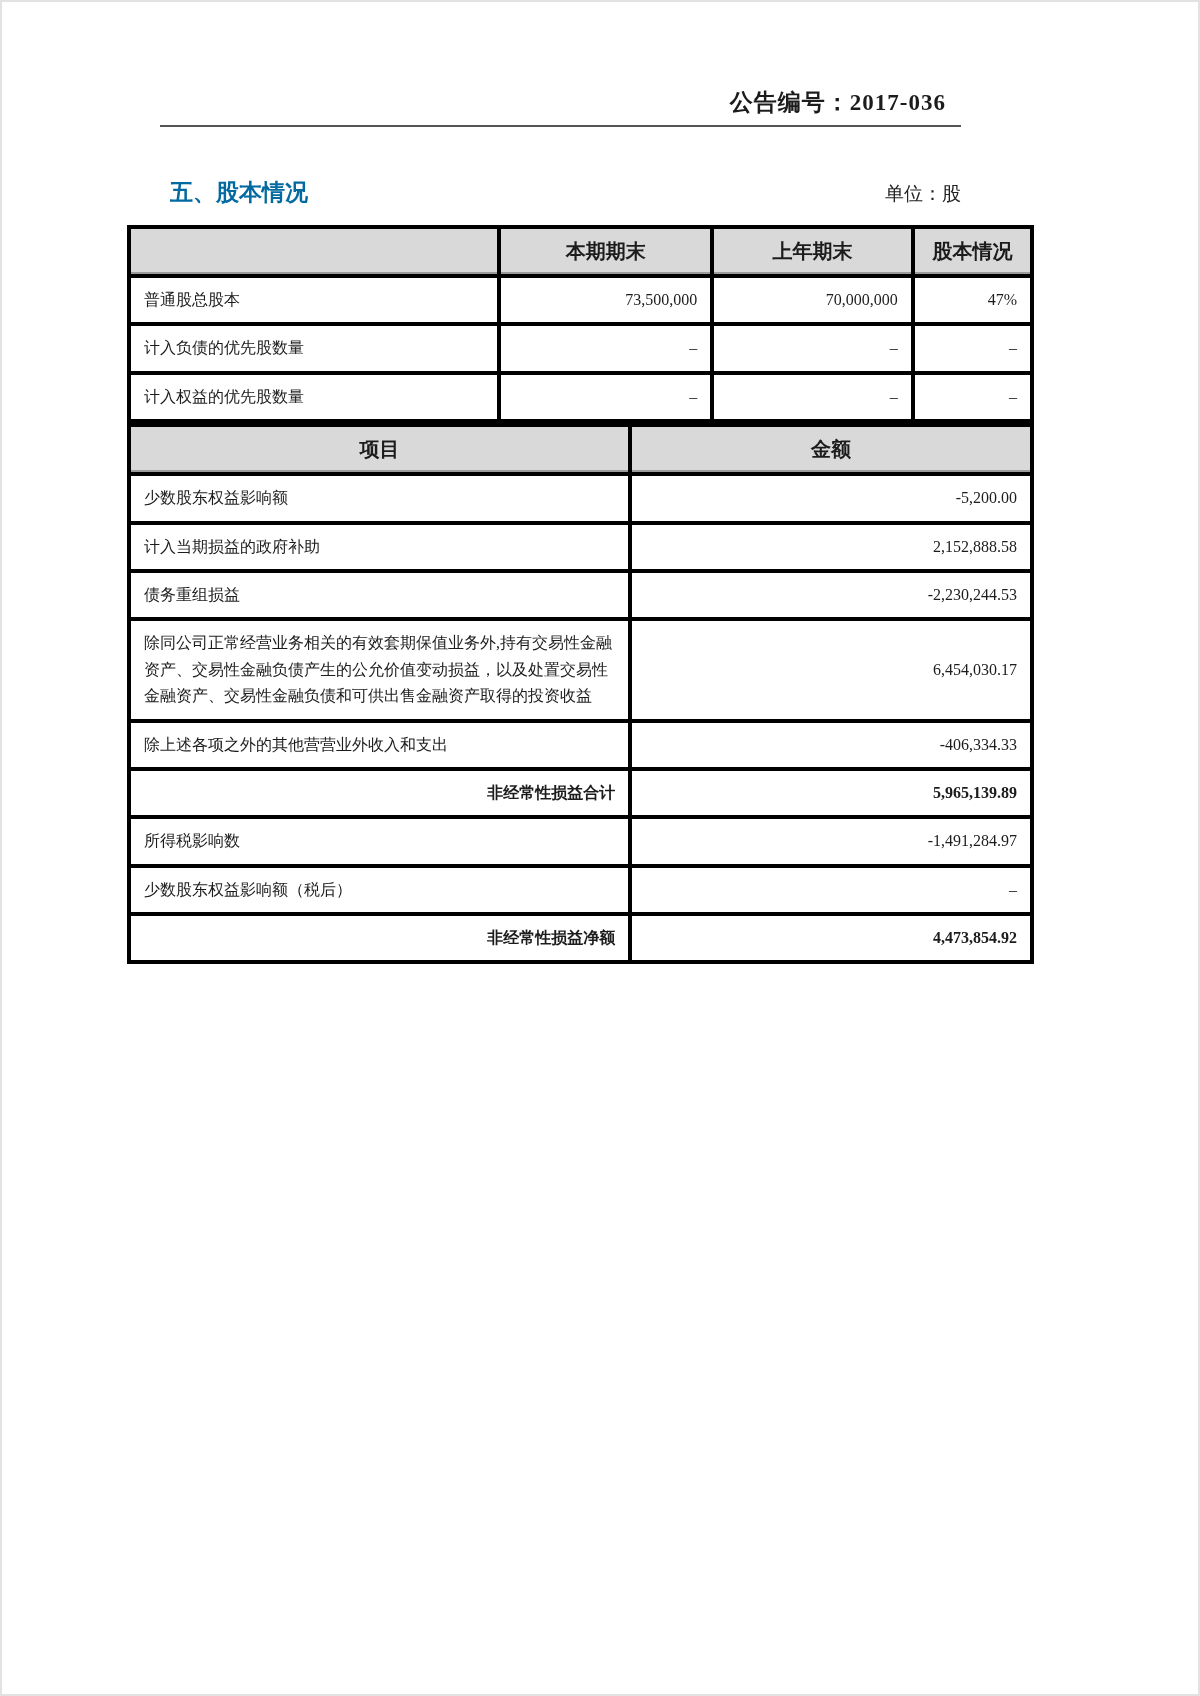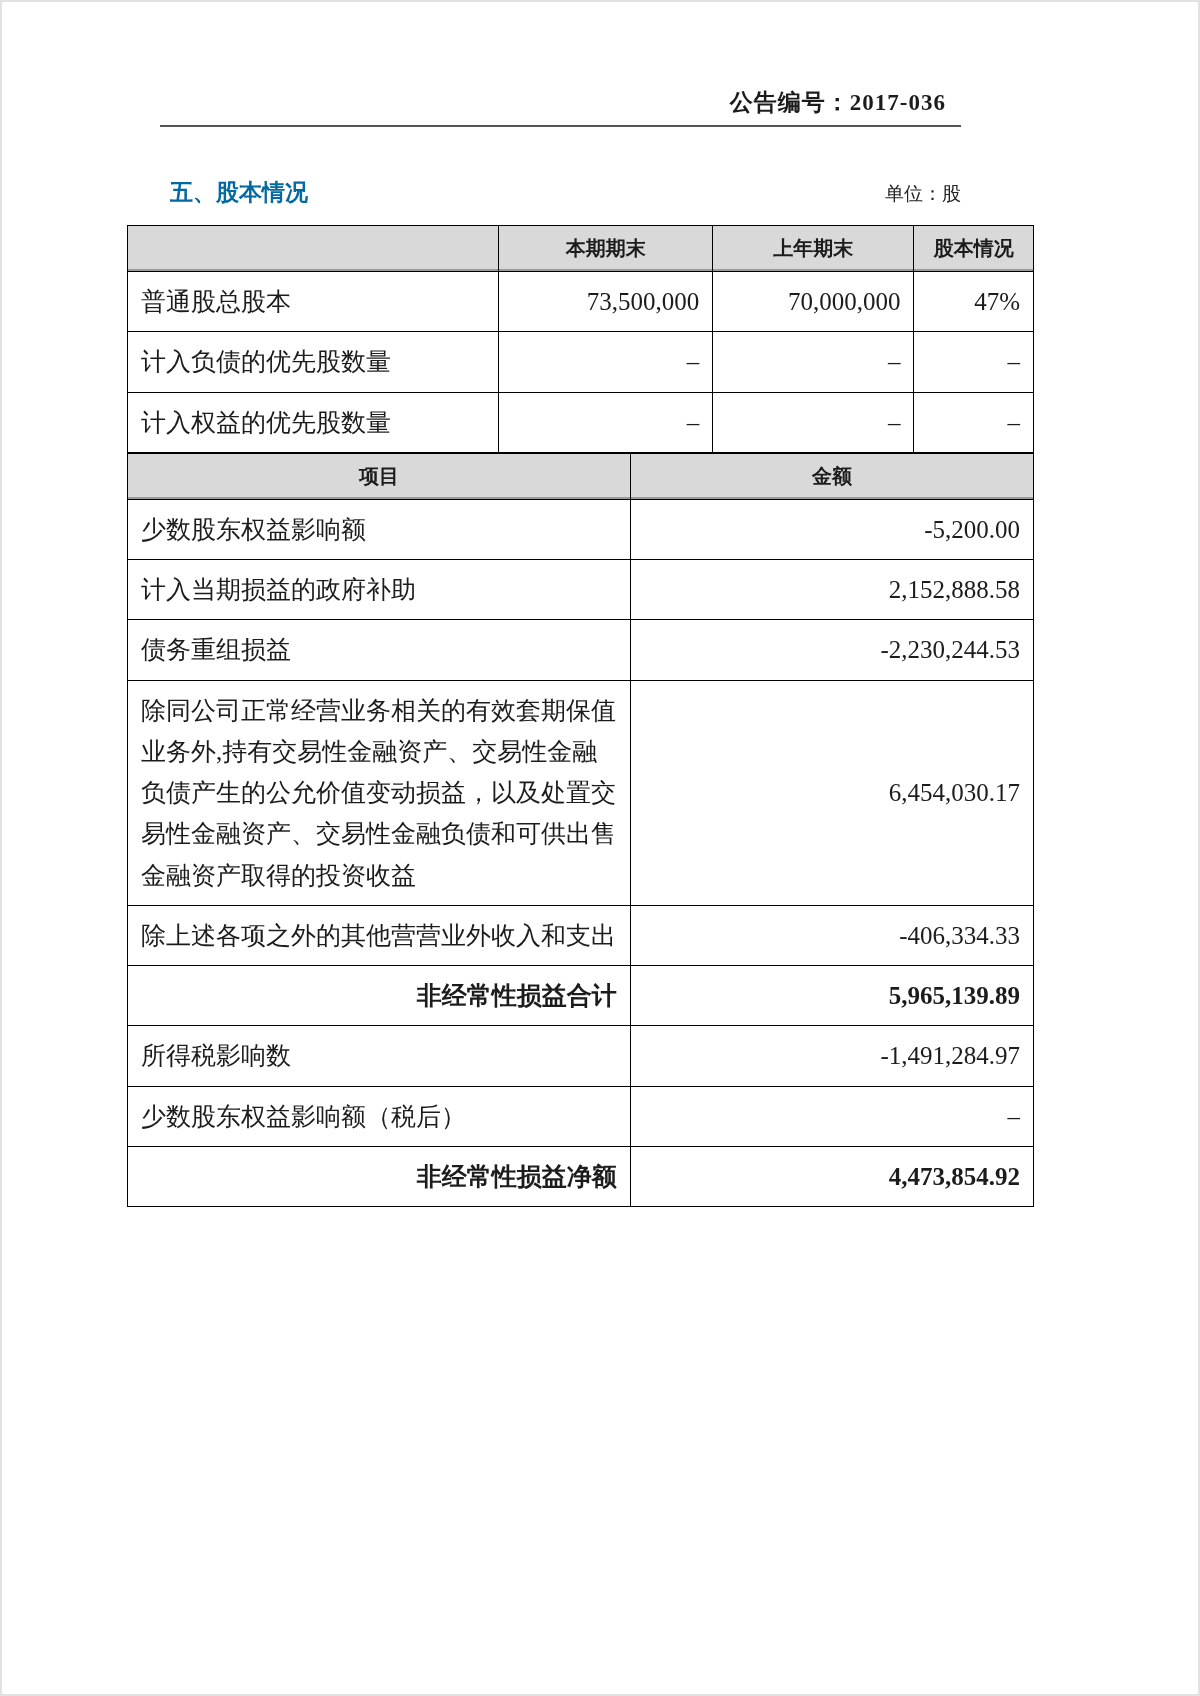--- a/index.html
+++ b/index.html
@@ -35,29 +35,29 @@
     font-family:"Liberation Sans","DejaVu Sans",sans-serif;
     font-size:23px; font-weight:bold; color:#0369a1;
   }
   .unit-label { font-size:19px; color:#222; }
 
   
   table.tbl {
     width:100%; border-collapse:collapse; table-layout:fixed;
     background:#fff;
   }
-  .tbl th, .tbl td { border:1px solid #000000; vertical-align:middle; }
+  .tbl th, .tbl td { border:4px solid #000000; vertical-align:middle; }
   .tbl th {
     background:#d9d9d9;
     font-family:"Liberation Sans","DejaVu Sans",sans-serif;
     font-weight:bold; font-size:20px; text-align:center;
     padding:9px 6px;
     box-shadow: inset 0 -2px 0 #9b9b9b;
   }
-  .tbl td { font-size:25px; padding:9px 13px; line-height:1.65; }
+  .tbl td { font-size:16px; padding:9px 13px; line-height:1.65; }
   .al-left  { text-align:left; }
   .al-right { text-align:right; }
   .row-bold td { font-weight:bold; }
   .row-bold td:first-child { text-align:right; }
 </style>
 </head>
 <body>
 
 <div class="content">
 

